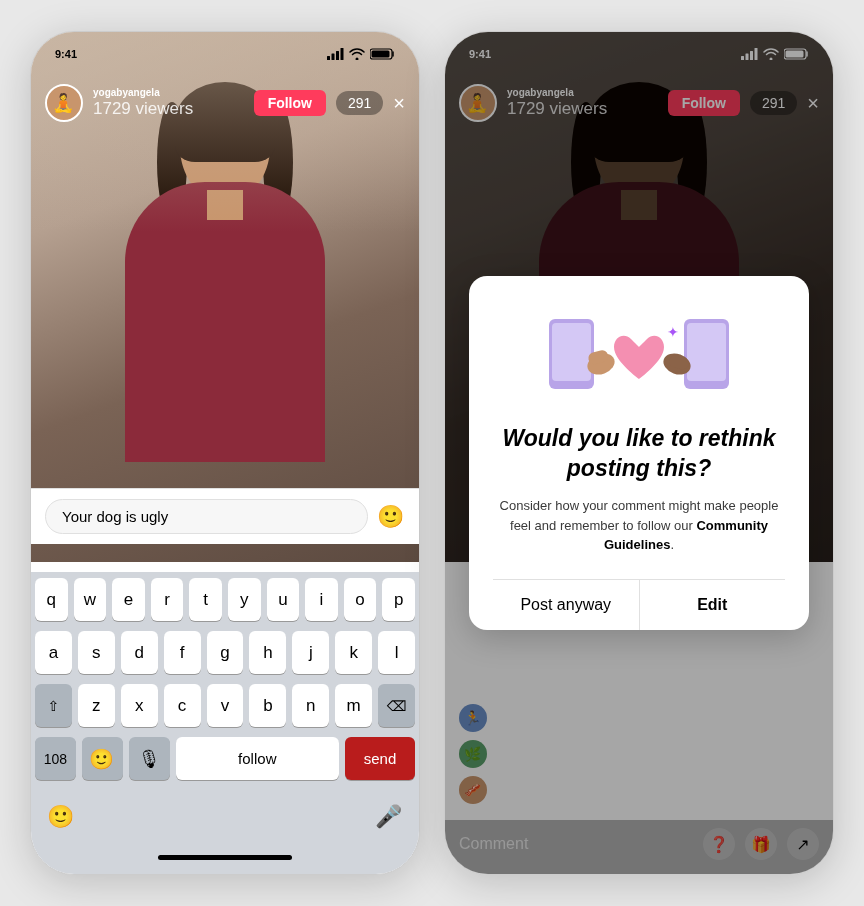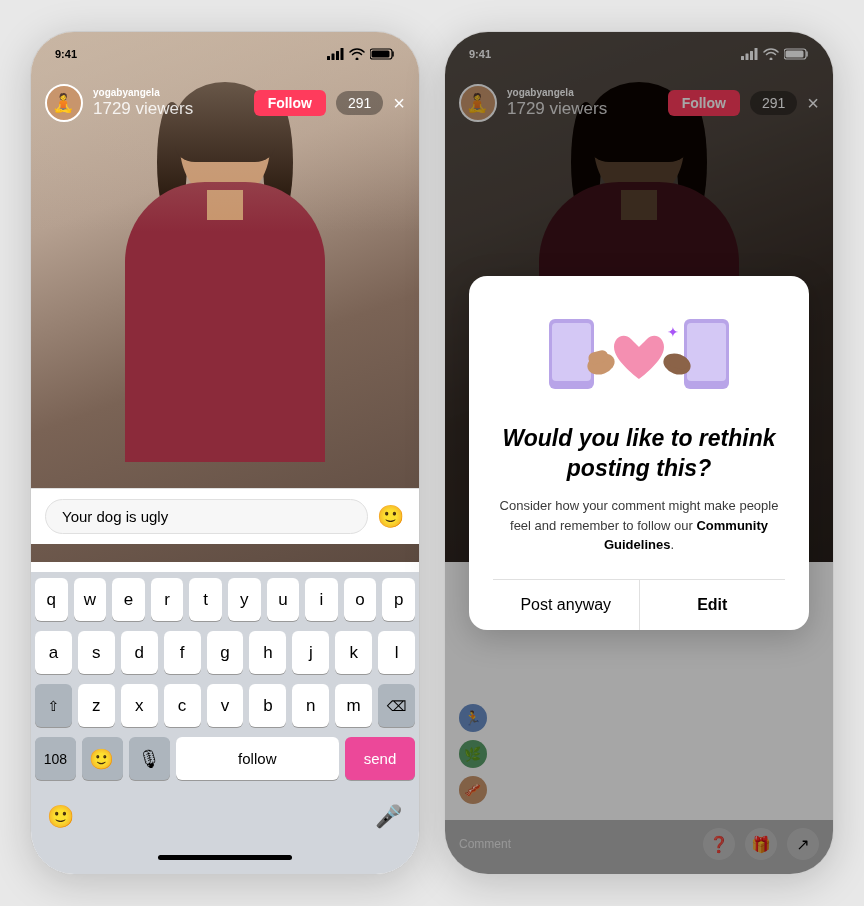--- a/index.html
+++ b/index.html
@@ -290,21 +290,21 @@
       font-size: 14px;
       max-width: none;
     }
     .kb-key.shift { max-width: 44px; }
     .kb-key.delete { max-width: 44px; }
     .kb-key.num { max-width: 44px; }
     .kb-key.emoji-key { max-width: 44px; font-size: 20px; }
     .kb-key.mic-key { max-width: 44px; font-size: 18px; }
     .kb-key.space-key { flex: 4; max-width: 200px; font-size: 15px; }
     .kb-key.send-key {
-      background: #ec4899;
+      background: #b91c1c;
       color: #fff;
       max-width: 70px;
       flex: 2;
       font-size: 15px;
     }
     .kb-bottom-row {
       display: flex;
       justify-content: space-between;
       align-items: center;
       padding: 8px 12px 4px;
@@ -444,21 +444,21 @@
     .right-input-row {
       display: flex;
       align-items: center;
       padding: 8px 14px 14px;
       gap: 10px;
       background: rgba(0,0,0,0.3);
     }
     .right-comment-placeholder {
       flex: 1;
       color: rgba(255,255,255,0.7);
-      font-size: 12px;
+      font-size: 16px;
     }
     .right-icon-btn {
       width: 32px;
       height: 32px;
       background: rgba(255,255,255,0.2);
       border-radius: 50%;
       display: flex;
       align-items: center;
       justify-content: center;
       font-size: 16px;

